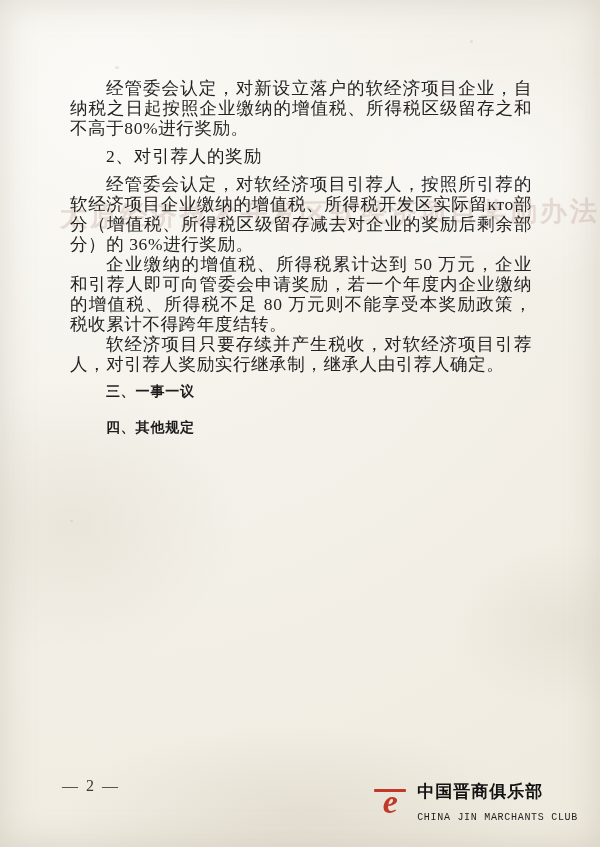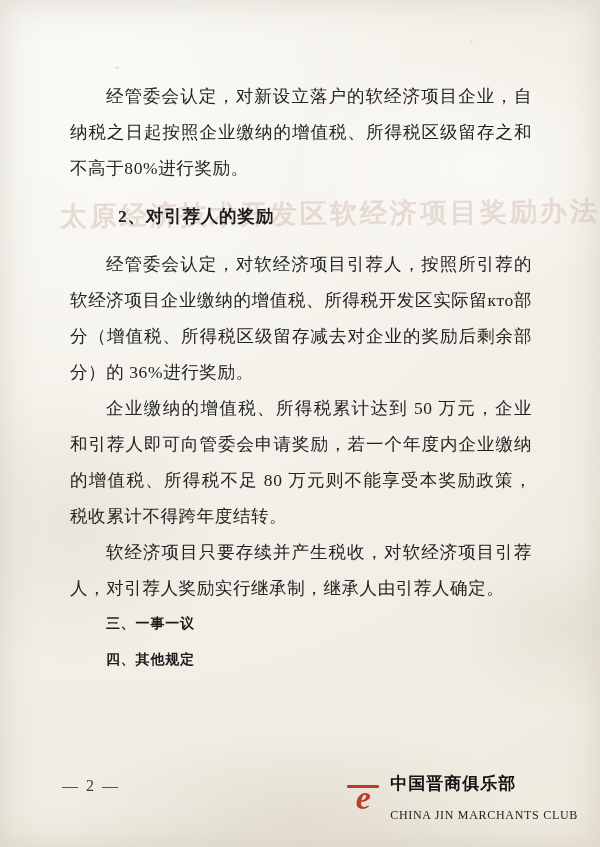--- a/index.html
+++ b/index.html
@@ -50,21 +50,21 @@
     pointer-events: none;
   }
   .content {
     position: absolute;
     top: 78px;
     left: 70px;
     width: 462px;
   }
   .para {
     font-size: 17.5px;
-    line-height: 36px;
+    line-height: 20px;
     color: #232323;
     letter-spacing: 0.6px;
     text-align: justify;
     text-justify: inter-ideograph;
     margin: 0 0 0 0;
   }
   .indent {
     text-indent: 36px;
   }
   .heading {
@@ -73,24 +73,24 @@
     color: #1c1c1c;
     font-weight: bold;
     letter-spacing: 0.8px;
     text-indent: 36px;
     margin: 0;
   }
   .sub-heading {
     font-size: 17.5px;
     line-height: 36px;
     color: #1c1c1c;
-    font-weight: bold;
+    font-weight: normal;
     letter-spacing: 0.8px;
     text-indent: 36px;
-    margin: 12px;
+    margin: 0;
   }
   .page-number {
     position: absolute;
     left: 62px;
     bottom: 52px;
     font-size: 16px;
     color: #3a3a3a;
     letter-spacing: 2px;
     font-family: "Liberation Serif", serif;
   }
@@ -138,25 +138,25 @@
     line-height: 1.15;
   }
   .logo-cn {
     font-size: 17px;
     color: #111;
     font-weight: bold;
     letter-spacing: 1px;
     font-family: "Liberation Serif", serif;
   }
   .logo-en {
-    font-size: 12px;
+    font-size: 10px;
     color: #222;
     letter-spacing: 0.7px;
-    font-family: Liberation Serif, serif;
-    margin-top: 16px;
+    font-family: Liberation Mono, monospace;
+    margin-top: 10px;
   }
   .edge-shadow {
     position: absolute;
     inset: 0;
     box-shadow: inset 0 0 36px rgba(150,142,124,0.28);
     pointer-events: none;
   }
   .speck {
     position: absolute;
     background: rgba(150,140,120,0.18);

